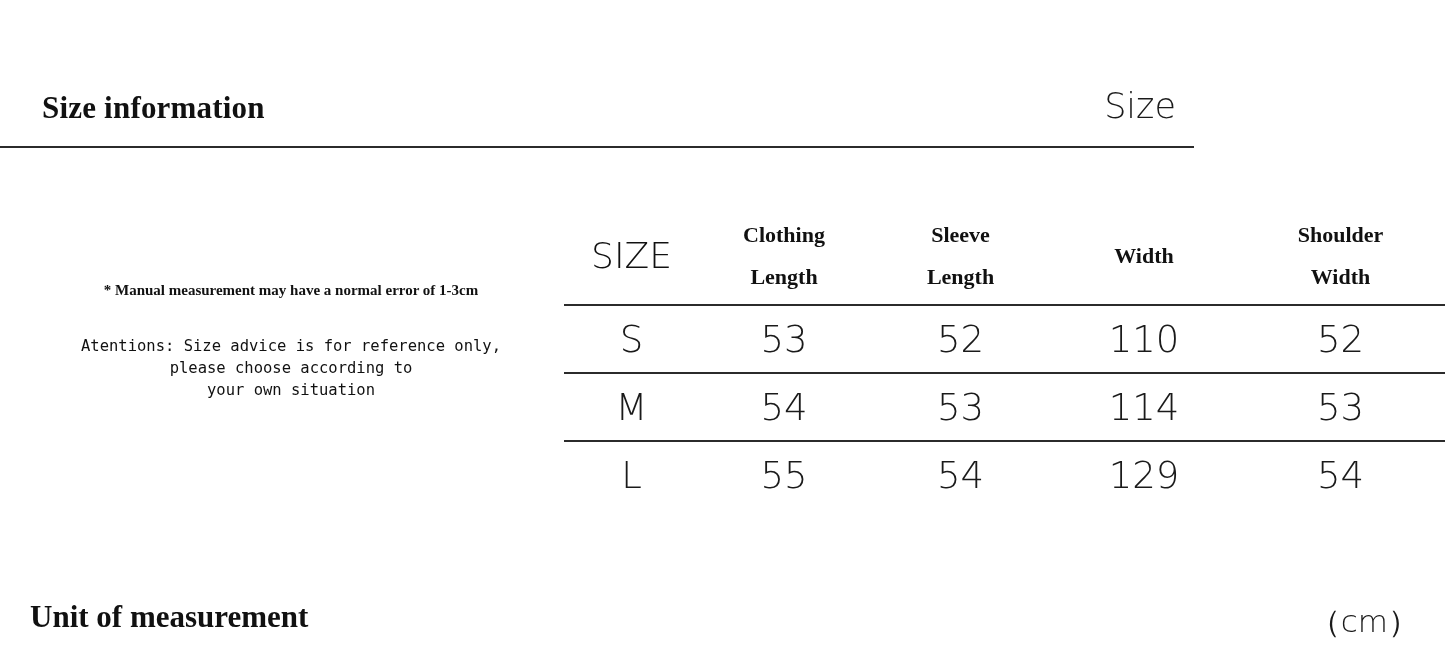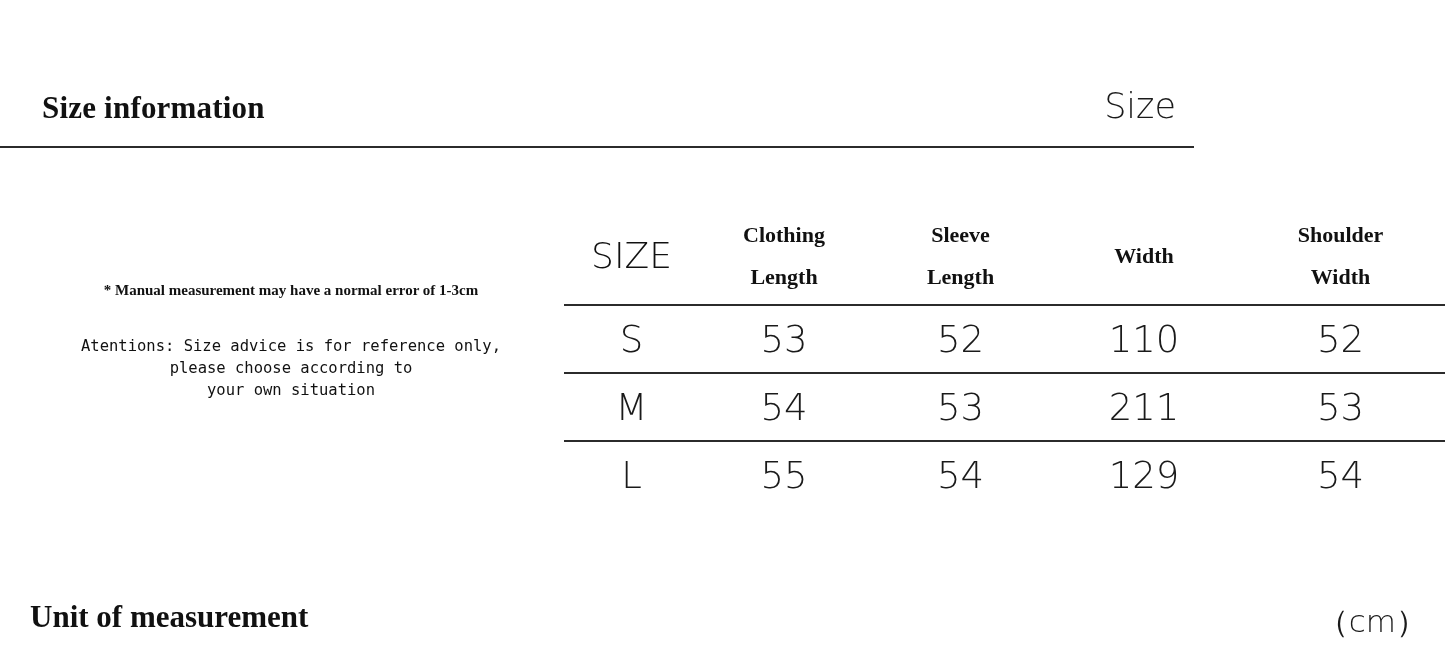--- a/index.html
+++ b/index.html
@@ -136,21 +136,21 @@
     left: 30px;
     top: 0px;
     font-family: "Liberation Serif", serif;
     font-weight: bold;
     font-size: 31px;
     color: #111111;
     white-space: nowrap;
   }
   .footer-unit {
     position: absolute;
-    right: 18px;
+    right: 26px;
     top: 2px;
     font-family: "DejaVu Sans", sans-serif;
     font-weight: 300;
     font-size: 31px;
     color: #1a1a1a;
     white-space: nowrap;
   }
 </style>
 </head>
 <body>
@@ -196,21 +196,21 @@
       <td>S</td>
       <td>53</td>
       <td>52</td>
       <td>110</td>
       <td>52</td>
     </tr>
     <tr>
       <td>M</td>
       <td>54</td>
       <td>53</td>
-      <td>211</td>
+      <td>114</td>
       <td>53</td>
     </tr>
     <tr>
       <td>L</td>
       <td>55</td>
       <td>54</td>
       <td>129</td>
       <td>54</td>
     </tr>
   </tbody>

